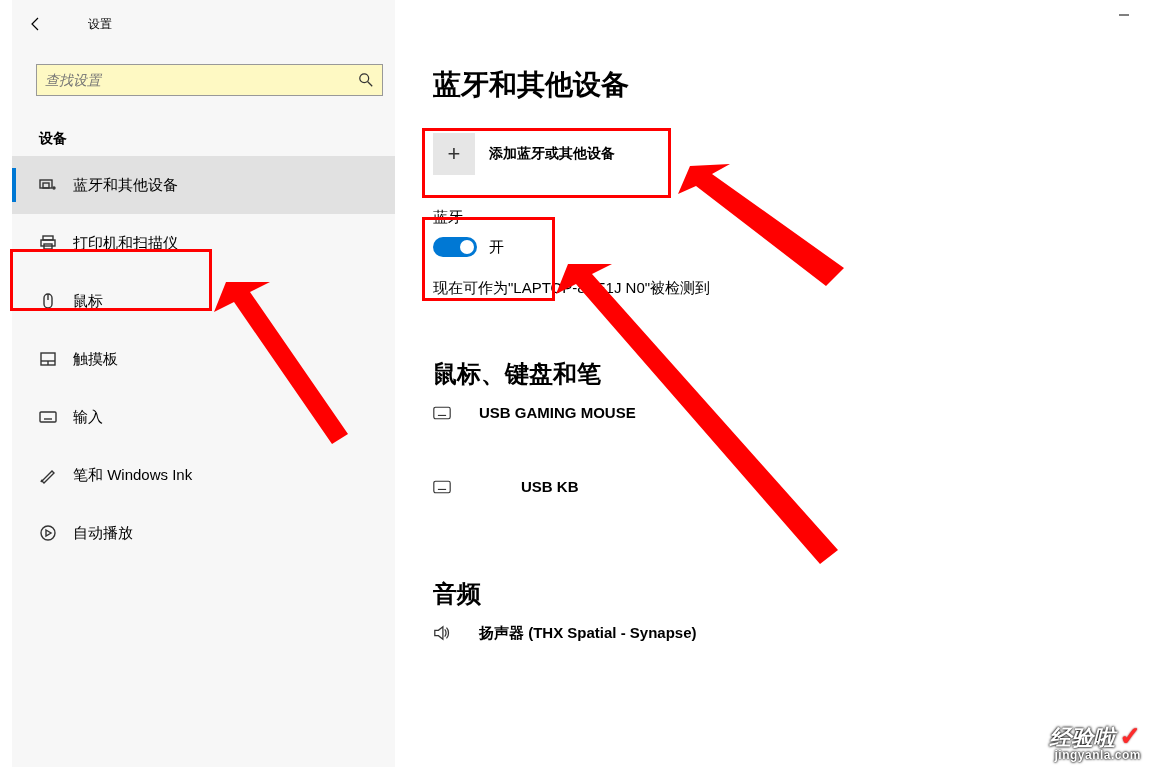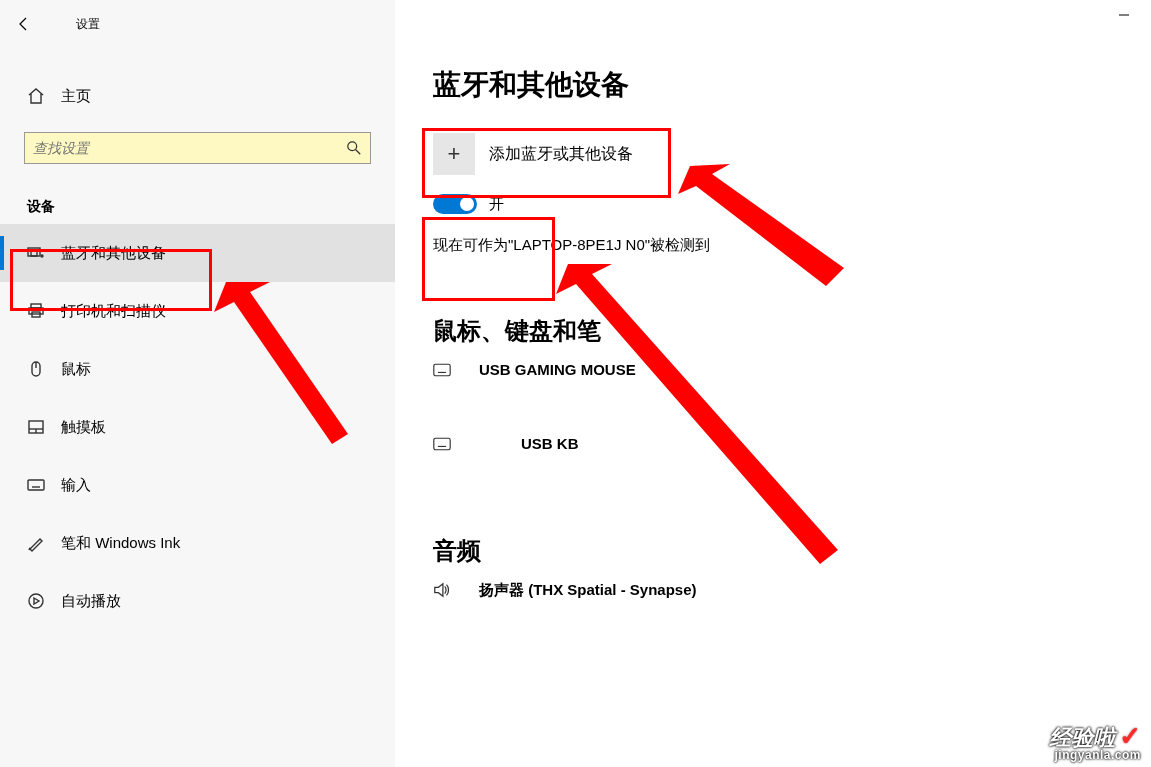--- a/index.html
+++ b/index.html
@@ -1,38 +1,38 @@
 <!DOCTYPE html>
 <html><head>
 <meta charset="utf-8">
 <style>
   * { box-sizing: border-box; margin: 0; padding: 0; font-family: "Microsoft YaHei", "Segoe UI", sans-serif; }
   body { width: 1151px; height: 767px; background: #fff; position: relative; overflow: hidden; color: #000; }
-  .sidebar { position: absolute; left: 0; top: 0; width: 395px; height: 767px; background: #f7f7f7; }
+  .sidebar { position: absolute; left: 12px; top: 0; width: 395px; height: 767px; background: #f7f7f7; }
   .main { position: absolute; left: 395px; top: 0; right: 0; height: 767px; background: #fff; padding: 0 38px; }
   .titlebar { height: 48px; display: flex; align-items: center; }
   .back-btn { width: 48px; height: 48px; display: flex; align-items: center; justify-content: center; cursor: pointer; }
   .back-btn svg { width: 14px; height: 14px; }
   .app-title { font-size: 12px; padding-left: 28px; }
   .home-row { display: flex; align-items: center; height: 40px; padding-left: 27px; margin-top: 28px; cursor: pointer; }
   .home-row .icon { width: 26px; display: flex; justify-content: flex-start; }
   .home-row .label { font-size: 15px; padding-left: 8px; }
   .search-box { margin: 16px 24px 0 24px; height: 32px; border: 1px solid #999; background: #fef9c3; display: flex; align-items: center; padding: 0 8px; }
   .search-box input { flex: 1; border: 0; outline: none; font-size: 14px; background: transparent; font-style: italic; color: #666; }
   .search-ico { width: 16px; height: 16px; display: flex; align-items: center; justify-content: center; }
   .group-header { font-size: 14px; font-weight: 600; padding: 34px 0 8px 27px; }
   .nav-item { display: flex; align-items: center; height: 58px; padding-left: 27px; cursor: pointer; position: relative; }
   .nav-item.selected { background: #e1e1e1; }
   .nav-item.selected::before { content: ""; position: absolute; left: 0; top: 12px; bottom: 12px; width: 4px; background: #0078d4; }
   .nav-item .icon { width: 26px; display: flex; justify-content: flex-start; }
   .nav-item .label { font-size: 15px; padding-left: 8px; }
   .page-title { font-size: 28px; font-weight: 600; padding-top: 66px; padding-bottom: 20px; }
   .add-btn { display: inline-flex; align-items: center; height: 60px; cursor: pointer; }
   .plus-box { width: 42px; height: 42px; background: #e6e6e6; display: flex; align-items: center; justify-content: center; font-size: 22px; color: #333; font-weight: 300; }
-  .add-label { font-size: 16px; padding-left: 14px; }
+  .add-label { font-size: 14px; padding-left: 14px; font-weight: bold; }
   .section-label { font-size: 15px; margin-top: 24px; }
   .toggle-row { display: flex; align-items: center; margin-top: 10px; }
   .toggle { width: 44px; height: 20px; border-radius: 10px; background: #0078d4; position: relative; cursor: pointer; }
   .toggle .knob { position: absolute; right: 3px; top: 3px; width: 14px; height: 14px; background: #fff; border-radius: 50%; }
   .toggle-label { font-size: 15px; padding-left: 12px; }
   .discover-text { font-size: 15px; margin-top: 22px; }
   .category-title { font-size: 24px; font-weight: 600; margin-top: 60px; }
   .device-row { display: flex; align-items: flex-start; height: 40px; margin-top: 14px; cursor: pointer; font-weight: bold; }
   .device-row .icon { width: 34px; display: flex; justify-content: flex-start; }
   .device-row .label { font-size: 15px; padding-left: 12px; }
@@ -53,28 +53,20 @@
 <div class="sidebar">
   <div class="titlebar">
     <div class="back-btn">
       <svg viewBox="0 0 14 14">
           <path d="M9 1 L3 7 L9 13" stroke="#000" stroke-width="1.2" fill="none"></path>
         </svg>
     </div>
     <div class="app-title">设置</div>
   </div>
 
-  <div class="home-row">
-    <span class="icon">
-      <svg class="ic" viewBox="0 0 18 18">
-          <path d="M2 8 L9 2 L16 8 M4 7 V16 H14 V7"></path>
-        </svg>
-    </span>
-    <span class="label">主页</span>
-  </div>
 
   <div class="search-box">
     <input type="text" placeholder="查找设置" style="">
     <span class="search-ico">
       <svg class="ic" viewBox="0 0 18 18">
           <circle cx="7" cy="7" r="5"></circle>
           <path d="M11 11 L16 16"></path>
         </svg>
     </span>
   </div>
@@ -167,20 +159,21 @@
       </svg>
   </div>
 
   <div class="page-title">蓝牙和其他设备</div>
 
   <div class="add-btn">
     <div class="plus-box">+</div>
     <div class="add-label">添加蓝牙或其他设备</div>
   </div>
 
+  <div class="section-label">蓝牙</div>
   <div class="toggle-row">
     <div class="toggle">
         <div class="knob"></div>
       </div>
     <div class="toggle-label">开</div>
   </div>
   <div class="discover-text">现在可作为"LAPTOP-8PE1J   N0"被检测到</div>
 
   <div class="category-title">鼠标、键盘和笔</div>
   <div class="device-row">

